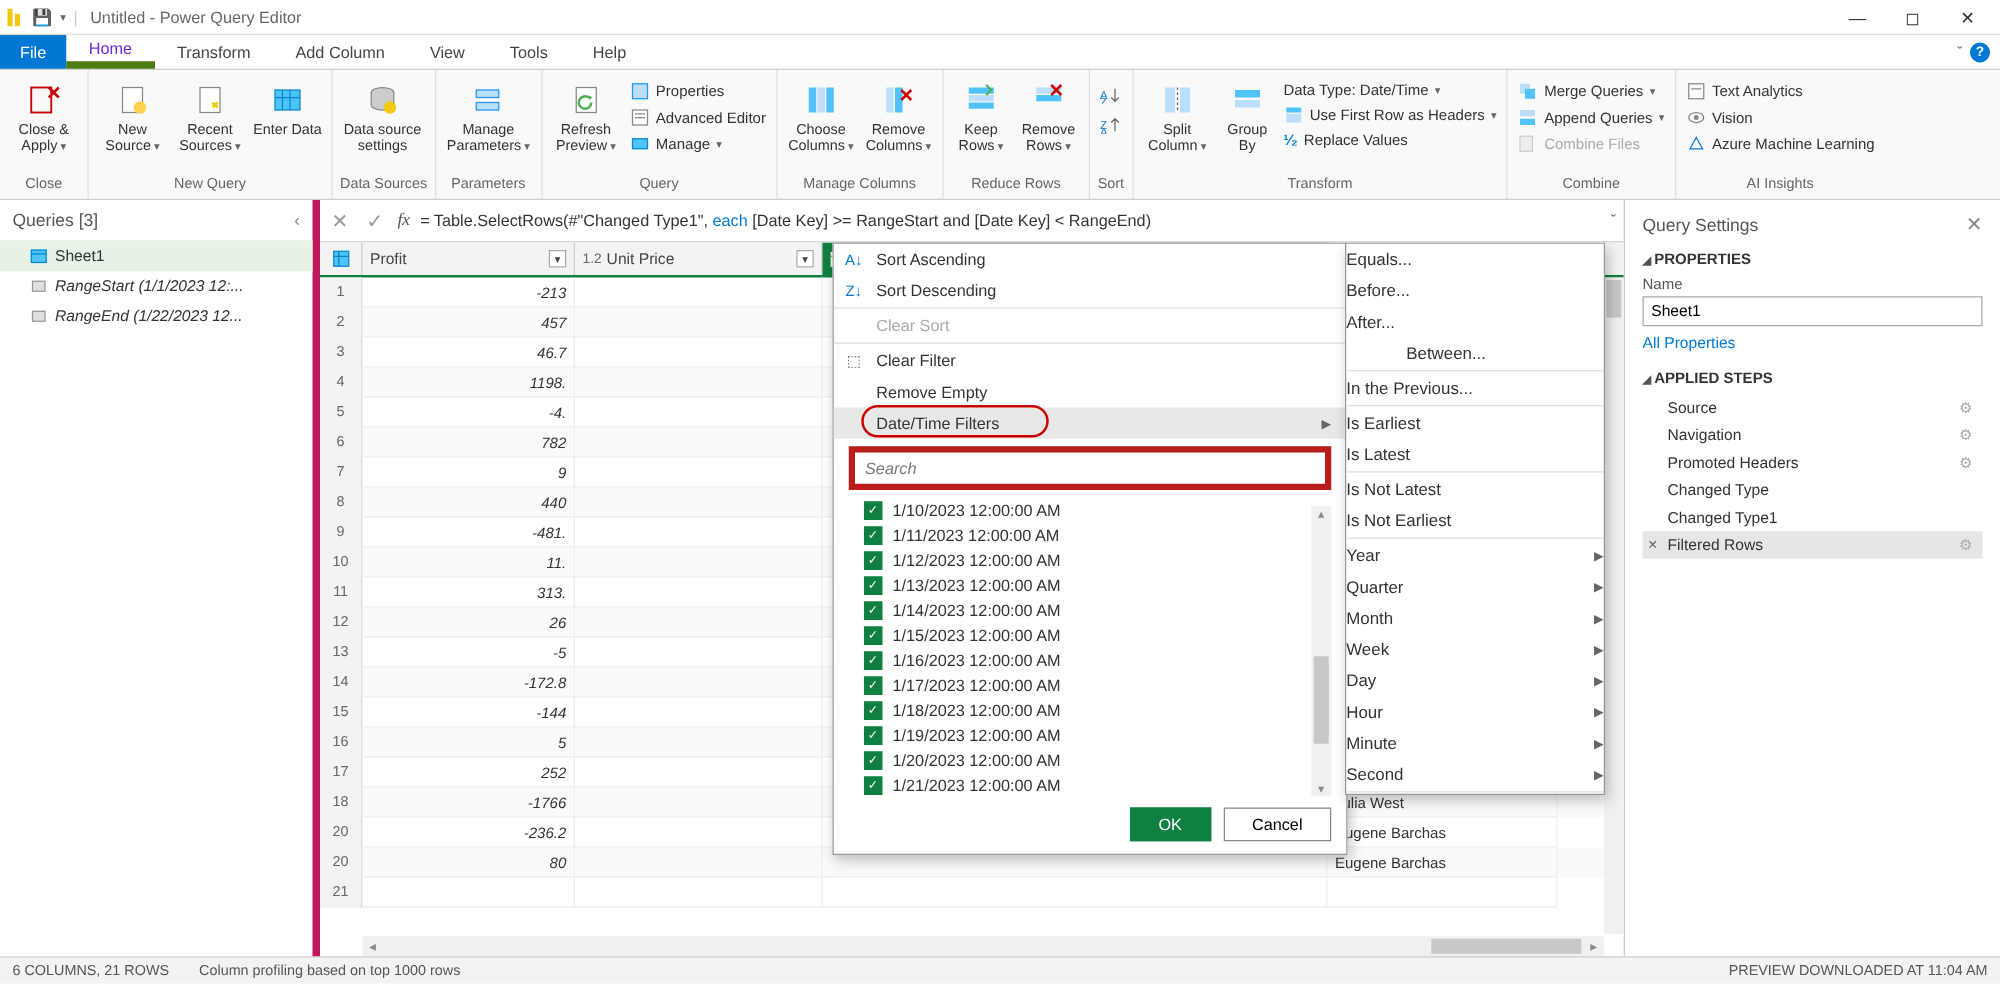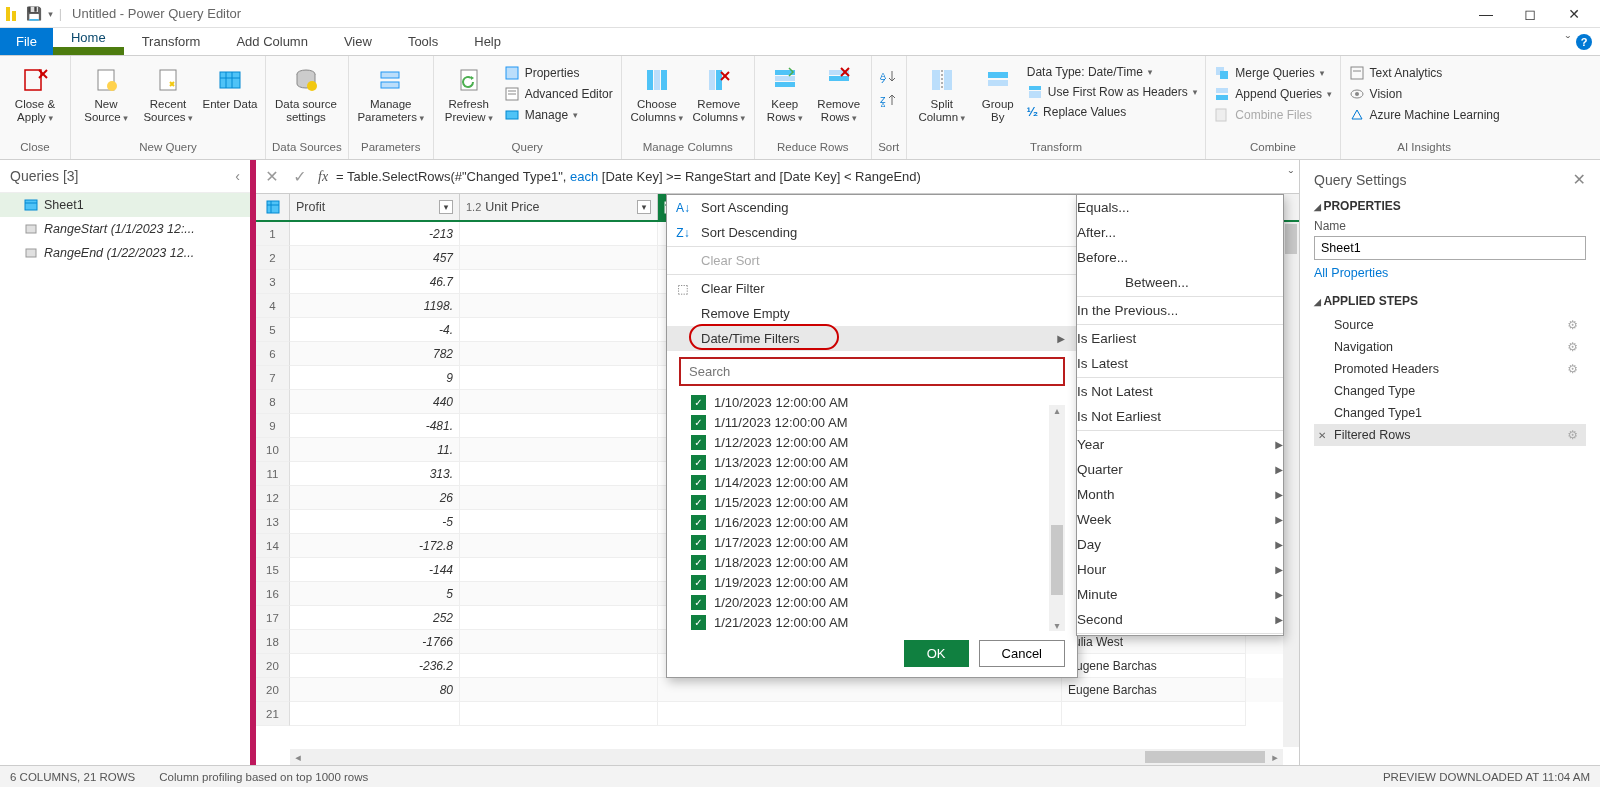--- a/index.html
+++ b/index.html
@@ -11,21 +11,21 @@
 .titlebar .qat { display: flex; gap: 6px; align-items: center; }
 .titlebar .qat span { font-size: 13px; color: #666; }
 .titlebar .title { margin-left: 10px; color: #666; font-size: 13px; }
 .titlebar .win-controls { margin-left: auto; display: flex; }
 .titlebar .win-controls div { width: 44px; height: 28px; display: flex; align-items: center; justify-content: center; font-size: 14px; }
 
 
 .menutabs { height: 28px; display: flex; align-items: stretch; border-bottom: 1px solid #d0d0d0; position: relative; }
 .menutabs .tab { padding: 0 18px; display: flex; align-items: center; font-size: 13px; color: #444; cursor: pointer; }
 .menutabs .tab.file { background: #0078d4; color: #fff; padding: 0 16px; }
-.menutabs .tab.active { border-bottom: 8px solid #4d7c0f; color: #0c4a6e; }
+.menutabs .tab.active { border-bottom: 6px solid #4d7c0f; color: #6d28d9; }
 .menutabs .right { margin-left: auto; display: flex; align-items: center; gap: 6px; padding-right: 8px; color: #666; }
 .menutabs .right .help-circle { width:16px; height:16px; border-radius:50%; background:#0078d4; color:#fff; display:flex; align-items:center; justify-content:center; font-size:11px; font-weight:bold; }
 
 
 .ribbon { height: 104px; background: #f9f9f9; display: flex; border-bottom: 1px solid #d0d0d0; }
 .ribbon .group { border-right: 1px solid #e0e0e0; padding: 4px 6px 2px 6px; display: flex; flex-direction: column; }
 .ribbon .group .grow { display: flex; flex: 1; align-items: flex-start; gap: 4px; }
 .ribbon .group .label { text-align: center; font-size: 11.5px; color: #666; height: 16px; }
 .ribbon .btn-large { width: 58px; display: flex; flex-direction: column; align-items: center; gap: 2px; padding-top: 4px; font-size: 11.5px; color: #333; text-align: center; line-height: 1.1; }
 .ribbon .btn-large .icn { width: 32px; height: 32px; display: flex; align-items: center; justify-content: center; }
@@ -103,21 +103,21 @@
 
 .filter-popup { position: absolute; left: 410px; top: 0px; width: 412px; background: #fff; border: 1px solid #999; box-shadow: 2px 4px 10px rgba(0,0,0,0.25); z-index: 50; }
 .filter-popup .menu-item { padding: 5px 12px 5px 34px; font-size: 13px; color: #333; display: flex; align-items: center; position: relative; }
 .filter-popup .menu-item.disabled { color: #aaa; }
 .filter-popup .menu-item.hover { background: #e8e8e8; }
 .filter-popup .menu-item .arrow { margin-left: auto; color: #666; font-size: 10px; }
 .filter-popup .menu-item .micn { position: absolute; left: 8px; width: 16px; text-align: center; color: #0078d4; font-size: 12px; }
 .filter-popup .sep { height: 1px; background: #e0e0e0; margin: 1px 0; }
 .filter-popup .highlight-oval { position: absolute; border: 2.5px solid #c00; border-radius: 14px; pointer-events: none; }
 .filter-popup .search { margin: 6px 12px; }
-.filter-popup .search input { width: 100%; padding: 5px 8px; border: 2px solid #b91c1c; color: #ec4899; font-size: 13px; }
+.filter-popup .search input { width: 100%; padding: 5px 8px; border: 5px solid #b91c1c; font-style: italic; color: #ec4899; font-size: 13px; }
 .filter-popup .check-list { margin: 0 12px 0 24px; max-height: 254px; overflow: hidden; position: relative; }
 .filter-popup .check-item { display: flex; align-items: center; gap: 8px; padding: 2.5px 0; font-size: 13px; }
 .filter-popup .check-item .cb { width: 15px; height: 15px; background: #108040; color: #fff; display: flex; align-items: center; justify-content: center; font-size: 10px; flex-shrink:0; }
 .filter-popup .list-scroll { position:absolute; right:12px; top:210px; bottom:46px; width:16px; background:#f0f0f0; }
 .filter-popup .list-scroll .up { position:absolute; top:0; width:100%; text-align:center; font-size:10px; color:#888; }
 .filter-popup .list-scroll .down { position:absolute; bottom:0; width:100%; text-align:center; font-size:10px; color:#888; }
 .filter-popup .list-scroll .thumb { position:absolute; left:2px; right:2px; top:120px; height:70px; background:#c8c8c8; }
 .filter-popup .btns { display: flex; justify-content: flex-end; gap: 10px; padding: 8px 12px 10px; }
 .filter-popup .btns button { padding: 5px 22px; font-size: 13px; border: 1px solid #888; background: #fff; }
 .filter-popup .btns button.primary { background: #108040; color: #fff; border-color: #108040; }
@@ -791,24 +791,24 @@
           <button class="primary">OK</button>
           <button>Cancel</button>
         </div>
       </div>
 
       <div class="submenu" id="submenu">
           <div class="menu-item" style="position: relative;">
             <span>Equals...</span>
           </div>
           <div class="menu-item" style="position: relative;">
+            <span>Before...</span>
+          </div>
+          <div class="menu-item" style="position: relative;">
             <span>After...</span>
-          </div>
-          <div class="menu-item" style="position: relative;">
-            <span>Before...</span>
           </div>
           <div class="menu-item" style="position: relative; margin-left: 48px;">
             <span>Between...</span>
           </div>
           <div class="sep"></div>
           <div class="menu-item" style="position: relative;">
             <span>In the Previous...</span>
           </div>
           <div class="sep"></div>
           <div class="menu-item" style="position: relative;">

